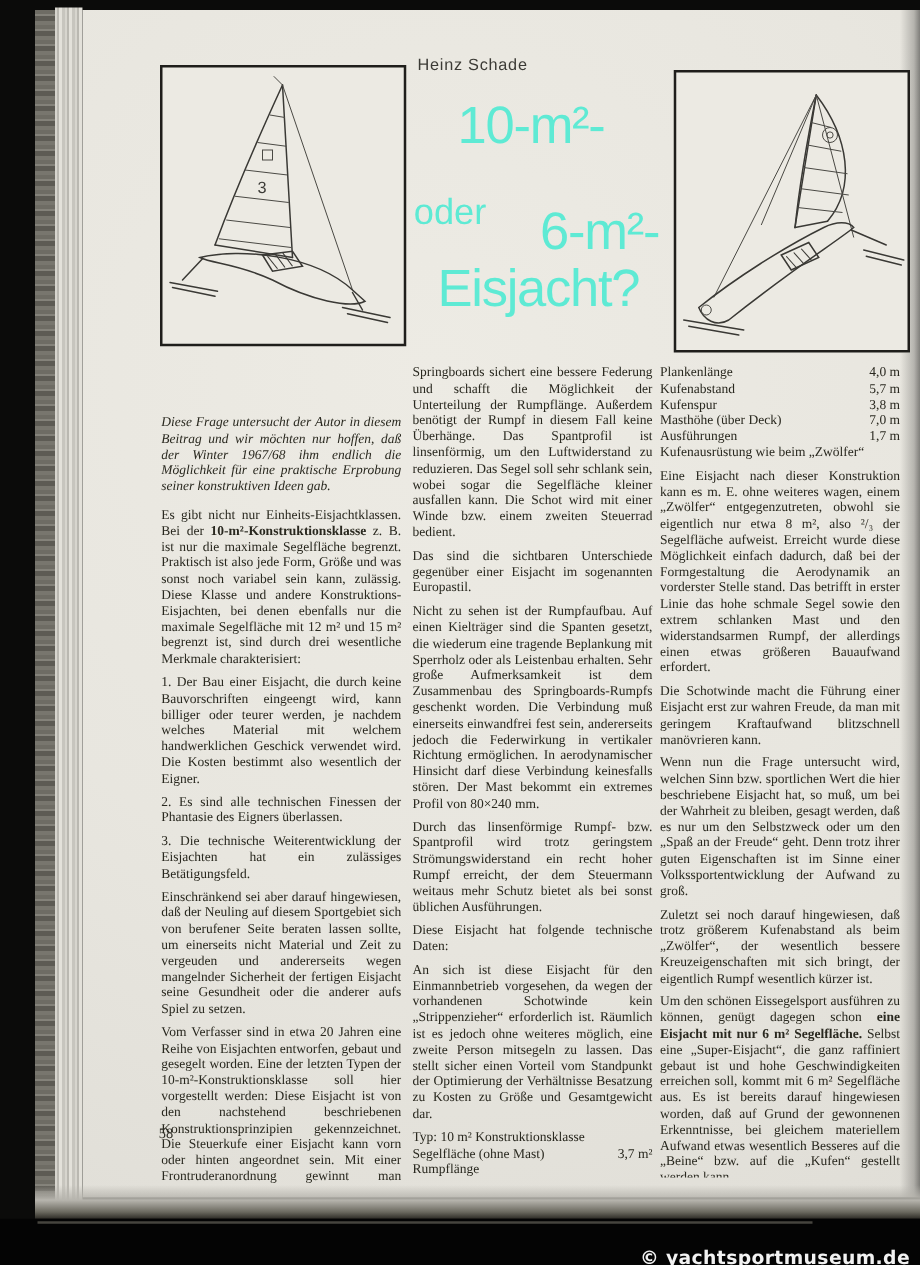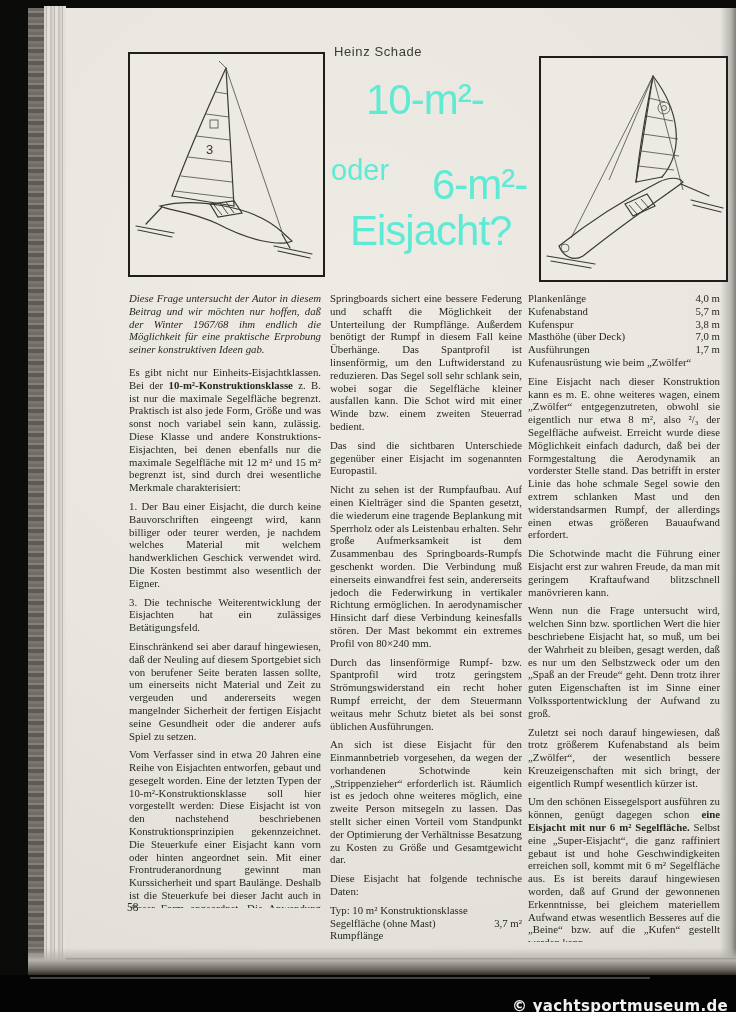--- a/index.html
+++ b/index.html
@@ -37,21 +37,21 @@
     font-size:42px;letter-spacing:-1px;color:#5eead4;line-height:1;}
   .t1{left:366px;top:79px;}
   .t-oder{left:331px;top:136px;font-size:29px;letter-spacing:0;margin-top:20px;}
   .t2{left:386px;top:164px;margin-left:46px;}
   .t3{left:350px;top:210px;}
 
   
   .col{position:absolute;top:292px;width:192px;overflow:hidden;
     font-family:"Liberation Serif",serif;font-size:10.8px;line-height:12.8px;
     text-align:justify;color:#29281f;}
-  .col-1{left:129px;height:616px;}
+  .col-1{left:129px;height:616px;margin-top:40px;}
   .col-2{left:330px;height:650px;}
   .col-3{left:528px;height:650px;}
   .para{margin:0 0 6px 0;}
   .para.italic{font-style:italic;margin-bottom:10px;}
   .b{font-weight:bold;}
   .spec{margin:0 0 6px 0;}
   .spec-row{display:flex;}
   .spec-value{margin-left:auto;white-space:nowrap;}
 
   .page-number{position:absolute;left:127px;top:901px;font-size:11.5px;color:#2c2b24;}
@@ -148,31 +148,32 @@
   <div class="author">Heinz Schade</div>
   <div class="title-big t1">10-m²-</div>
   <div class="title-big t-oder">oder</div>
   <div class="title-big t2">6-m²-</div>
   <div class="title-big t3">Eisjacht?</div>
 
   <div class="col col-1">
       <p class="para italic"><span>Diese Frage untersucht der Autor in diesem Beitrag und wir möchten nur hoffen, daß der Winter 1967/68 ihm endlich die Möglichkeit für eine praktische Erprobung seiner konstruktiven Ideen gab.</span></p>
       <p class="para"><span>Es gibt nicht nur Einheits-Eisjachtklassen. Bei der </span><span class="b">10-m²-Konstruktionsklasse</span><span> z. B. ist nur die maximale Segelfläche begrenzt. Praktisch ist also jede Form, Größe und was sonst noch variabel sein kann, zulässig. Diese Klasse und andere Konstruktions-Eisjachten, bei denen ebenfalls nur die maximale Segelfläche mit 12 m² und 15 m² begrenzt ist, sind durch drei wesentliche Merkmale charakterisiert:</span></p>
       <p class="para"><span>1. Der Bau einer Eisjacht, die durch keine Bauvorschriften eingeengt wird, kann billiger oder teurer werden, je nachdem welches Material mit welchem handwerklichen Geschick verwendet wird. Die Kosten bestimmt also wesentlich der Eigner.</span></p>
+      <p class="para"><span>2. Es sind alle technischen Finessen der Phantasie des Eigners überlassen.</span></p>
       <p class="para"><span>3. Die technische Weiterentwicklung der Eisjachten hat ein zulässiges Betätigungsfeld.</span></p>
       <p class="para"><span>Einschränkend sei aber darauf hingewiesen, daß der Neuling auf diesem Sportgebiet sich von berufener Seite beraten lassen sollte, um einerseits nicht Material und Zeit zu vergeuden und andererseits wegen mangelnder Sicherheit der fertigen Eisjacht seine Gesundheit oder die anderer aufs Spiel zu setzen.</span></p>
       <p class="para"><span>Vom Verfasser sind in etwa 20 Jahren eine Reihe von Eisjachten entworfen, gebaut und gesegelt worden. Eine der letzten Typen der 10-m²-Konstruktionsklasse soll hier vorgestellt werden: Diese Eisjacht ist von den nachstehend beschriebenen Konstruktionsprinzipien gekennzeichnet. Die Steuerkufe einer Eisjacht kann vorn oder hinten angeordnet sein. Mit einer Frontruderanordnung gewinnt man Kurssicherheit und spart Baulänge. Deshalb ist die Steuerkufe bei dieser Jacht auch in dieser Form angeordnet. Die Anwendung eines</span></p>
     </div>
   <div class="col col-2">
       <p class="para"><span>Springboards sichert eine bessere Federung und schafft die Möglichkeit der Unterteilung der Rumpflänge. Außerdem benötigt der Rumpf in diesem Fall keine Überhänge. Das Spantprofil ist linsenförmig, um den Luftwiderstand zu reduzieren. Das Segel soll sehr schlank sein, wobei sogar die Segelfläche kleiner ausfallen kann. Die Schot wird mit einer Winde bzw. einem zweiten Steuerrad bedient.</span></p>
       <p class="para"><span>Das sind die sichtbaren Unterschiede gegenüber einer Eisjacht im sogenannten Europastil.</span></p>
       <p class="para"><span>Nicht zu sehen ist der Rumpfaufbau. Auf einen Kielträger sind die Spanten gesetzt, die wiederum eine tragende Beplankung mit Sperrholz oder als Leistenbau erhalten. Sehr große Aufmerksamkeit ist dem Zusammenbau des Springboards-Rumpfs geschenkt worden. Die Verbindung muß einerseits einwandfrei fest sein, andererseits jedoch die Federwirkung in vertikaler Richtung ermöglichen. In aerodynamischer Hinsicht darf diese Verbindung keinesfalls stören. Der Mast bekommt ein extremes Profil von 80×240 mm.</span></p>
       <p class="para"><span>Durch das linsenförmige Rumpf- bzw. Spantprofil wird trotz geringstem Strömungswiderstand ein recht hoher Rumpf erreicht, der dem Steuermann weitaus mehr Schutz bietet als bei sonst üblichen Ausführungen.</span></p>
+      <p class="para"><span>Diese Eisjacht hat folgende technische Daten:</span></p>
       <p class="para"><span>An sich ist diese Eisjacht für den Einmannbetrieb vorgesehen, da wegen der vorhandenen Schotwinde kein „Strippenzieher“ erforderlich ist. Räumlich ist es jedoch ohne weiteres möglich, eine zweite Person mitsegeln zu lassen. Das stellt sicher einen Vorteil vom Standpunkt der Optimierung der Verhältnisse Besatzung zu Kosten zu Größe und Gesamtgewicht dar.</span></p>
-      <p class="para"><span>Diese Eisjacht hat folgende technische Daten:</span></p>
       <div class="spec">
         <div class="spec-row">
           <span class="spec-label">Typ: 10 m² Konstruktionsklasse</span>
         </div>
         <div class="spec-row">
           <span class="spec-label">Segelfläche (ohne Mast)</span>
           <span class="spec-value">3,7 m²</span>
         </div>
         <div class="spec-row">
           <span class="spec-label">Rumpflänge</span>

